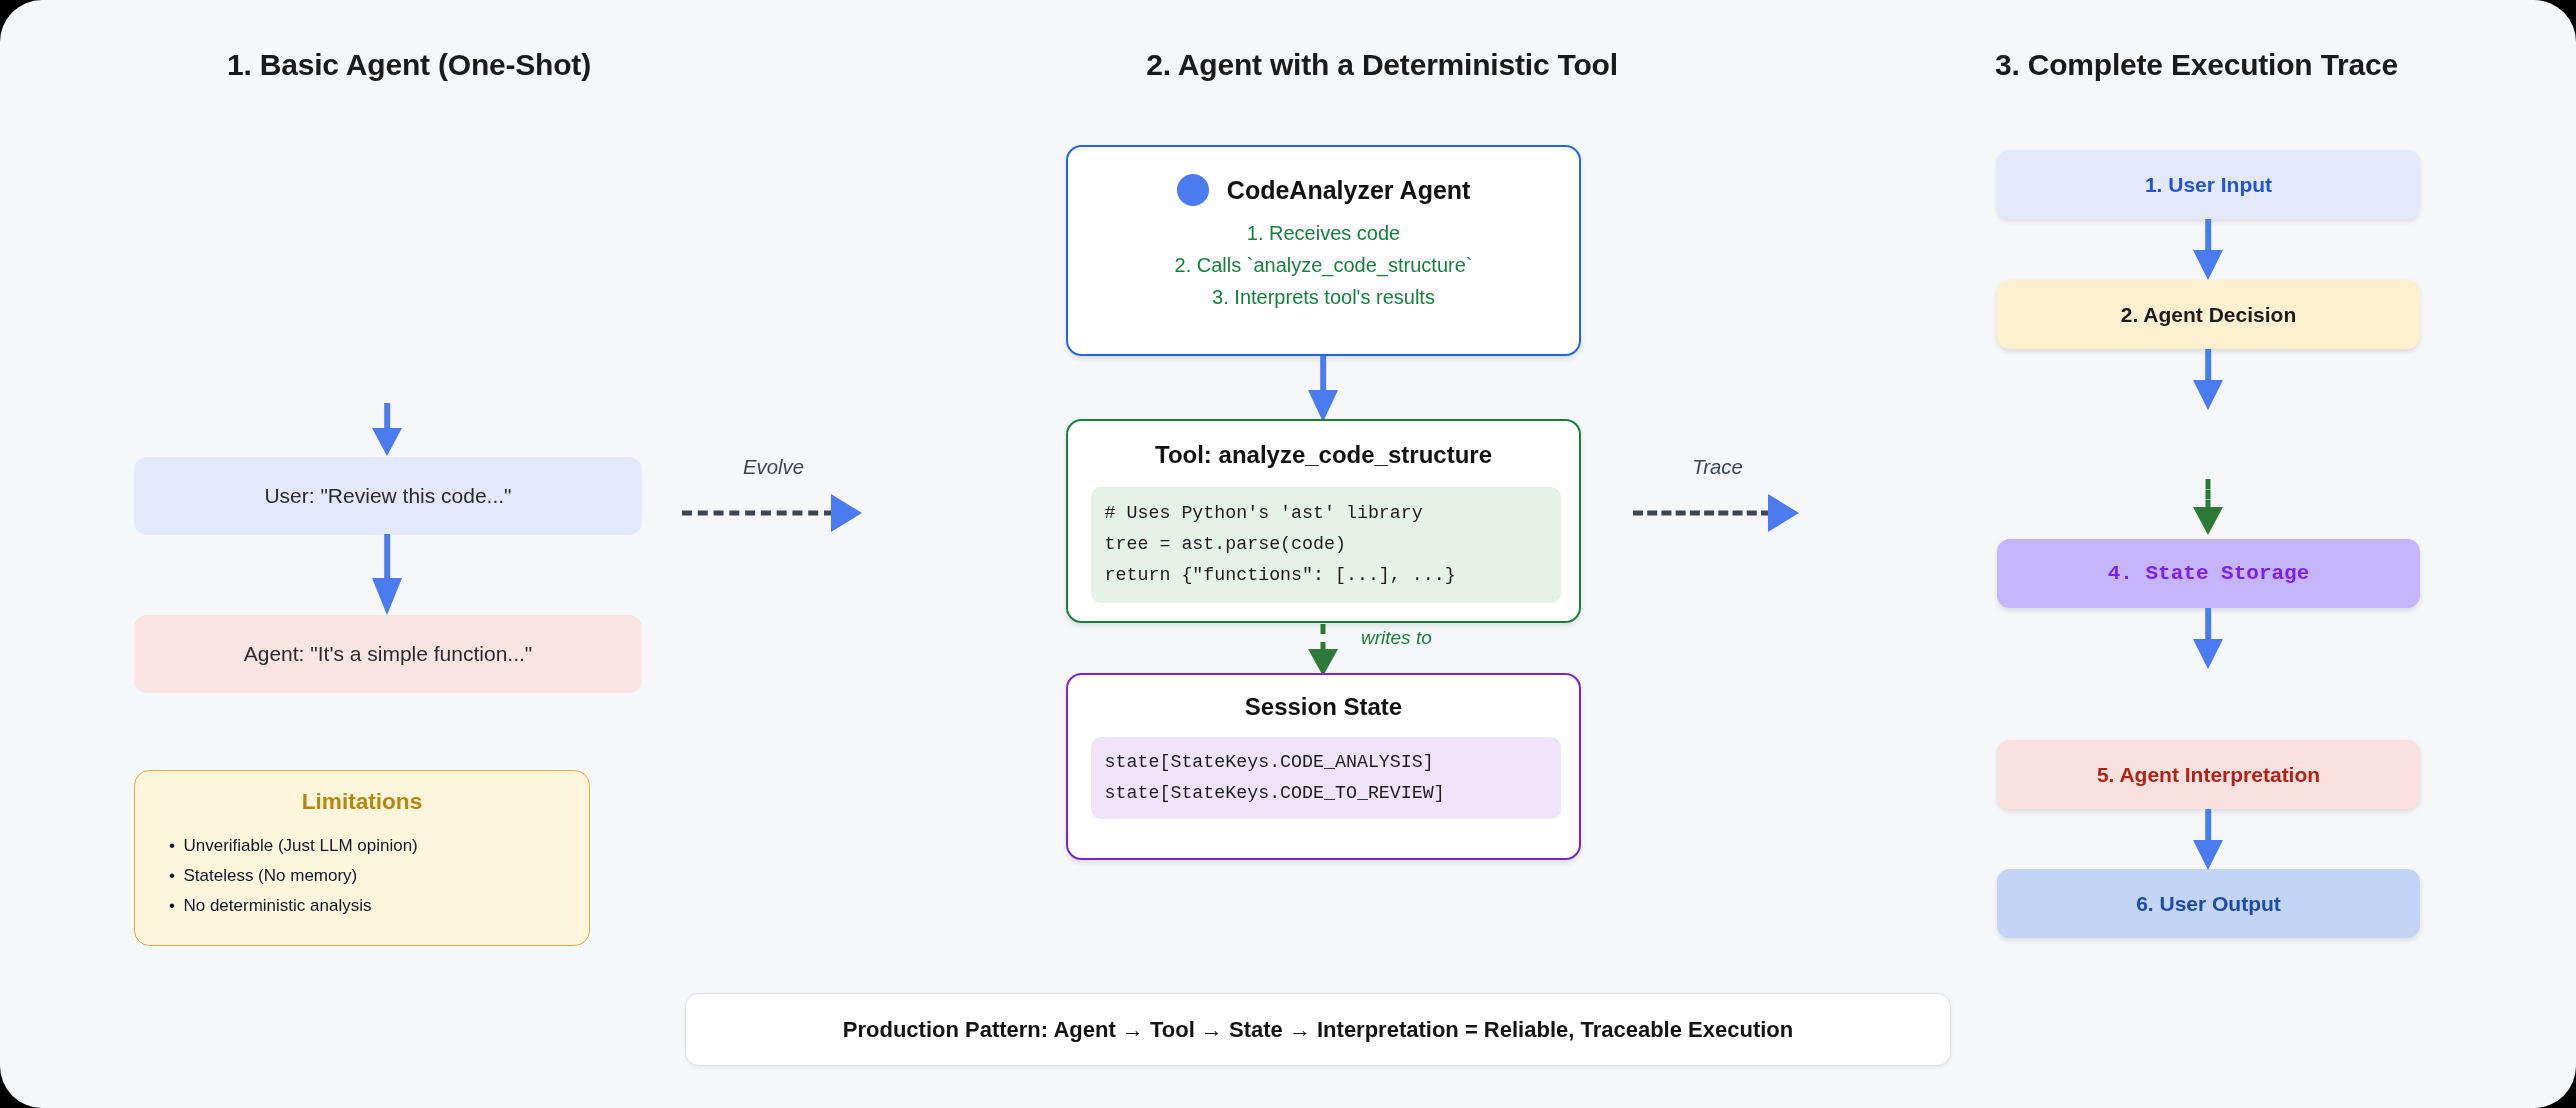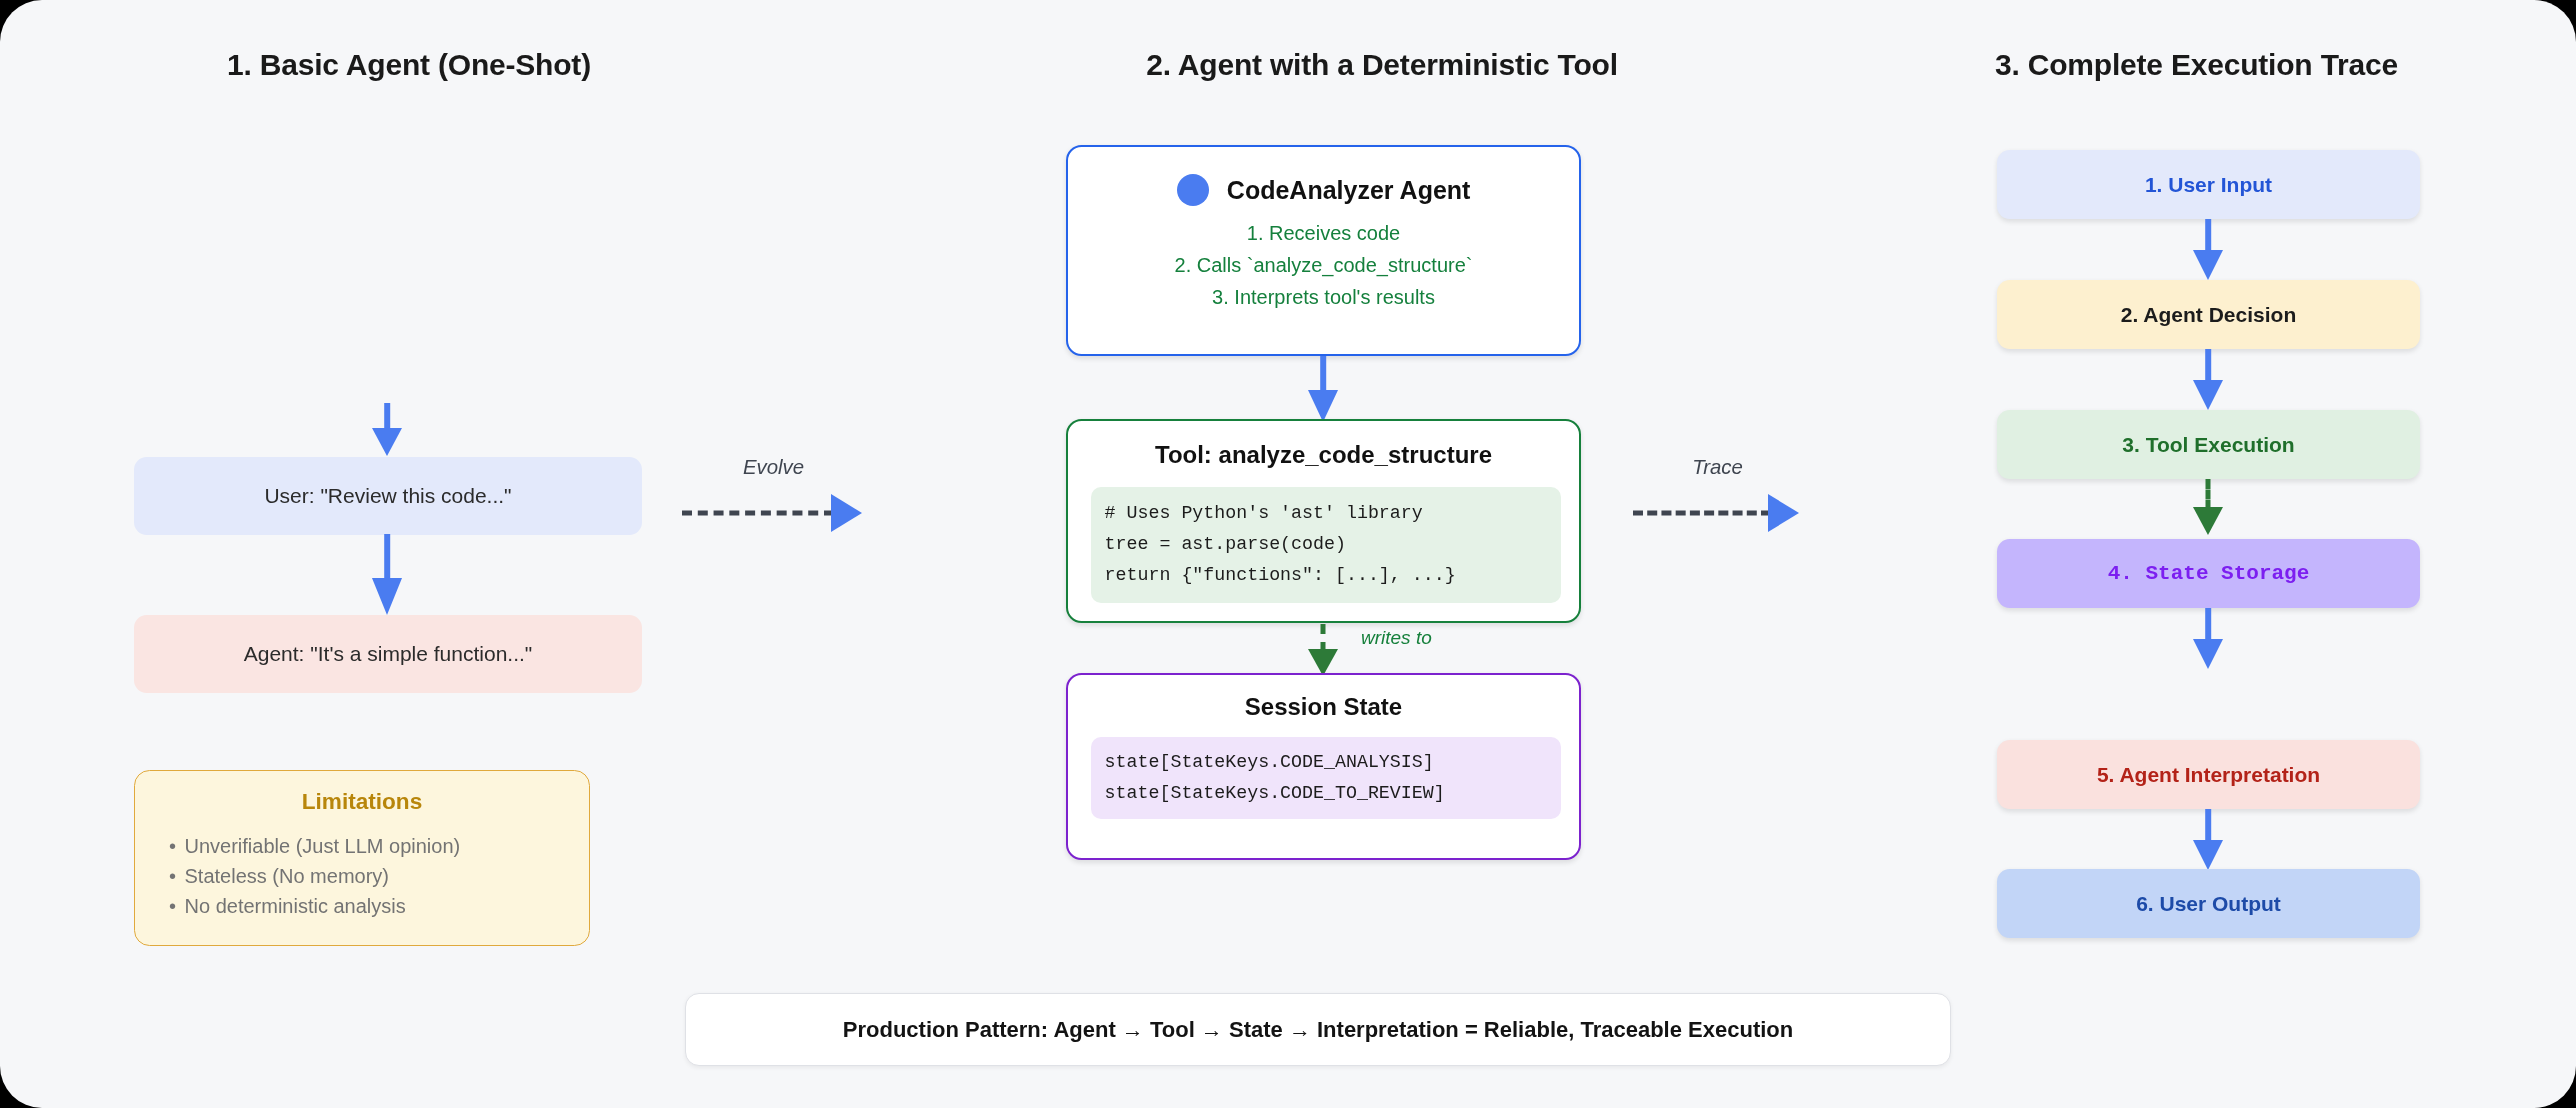--- a/index.html
+++ b/index.html
@@ -110,22 +110,22 @@
     font-weight: bold;
     color: #b8860b;
     margin-top: 18.3px;
   }
   #limitations-list {
     margin: 15.5px 0 0 0;
     padding: 0 0 0 34px;
     list-style: none;
   }
   #limitations-list li {
-    font-size: 20px;
-    color: #737373;
+    font-size: 17px;
+    color: #0f172a;
     line-height: 30px;
   }
   #limitations-list li::before {
     content: "\2022";
     margin-right: 8.5px;
   }
 
   
   #code-analyzer-card {
     left: 1066px; top: 145px; width: 515px; height: 211px;
@@ -371,23 +371,20 @@
   </div>
 
   <div class="trace-step" style="top:280px; background:#fdf0cf; color:#1c1c1c;">
     <span>2. Agent Decision</span>
   </div>
   <div class="v-arrow" style="left:2173px; top:349px; width:70px; height:61px;">
     <div class="shaft" style="height:34px; background:#4a7cf0;"></div>
     <div class="head" style="top:31px; border-top:30px solid #4a7cf0;"></div>
   </div>
 
-  <div class="trace-step" style="top:410px; background:#e0f0e2; color:#1f6f2b;">
-    <span>3. Tool Execution</span>
-  </div>
   <div class="v-arrow dashed" style="left:2173px; top:479px; width:70px; height:61px;">
     <div class="shaft" style="height:31px; border-color:#2d7a38;"></div>
     <div class="head" style="top:28px; border-top:28px solid #2d7a38;"></div>
   </div>
 
   <div class="trace-step" style="top:539px; background:#c4b5fd; color:#7c1ff0;font-family:Liberation Mono, monospace;">
     <span>4. State Storage</span>
   </div>
   <div class="v-arrow" style="left:2173px; top:608px; width:70px; height:61px;">
     <div class="shaft" style="height:34px; background:#4a7cf0;"></div>

